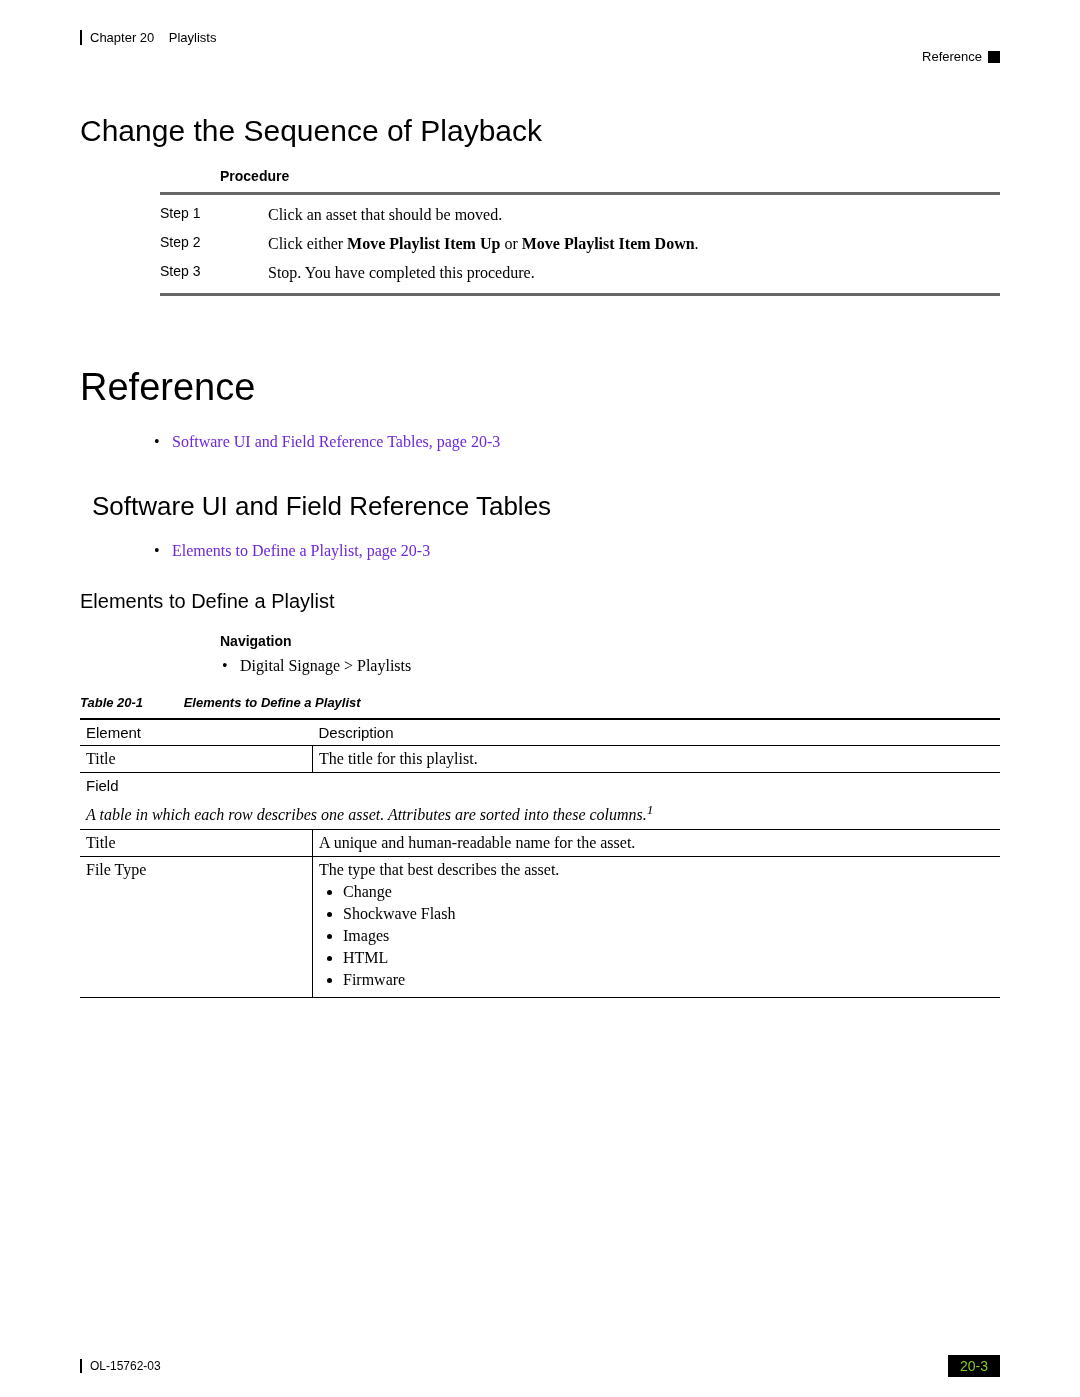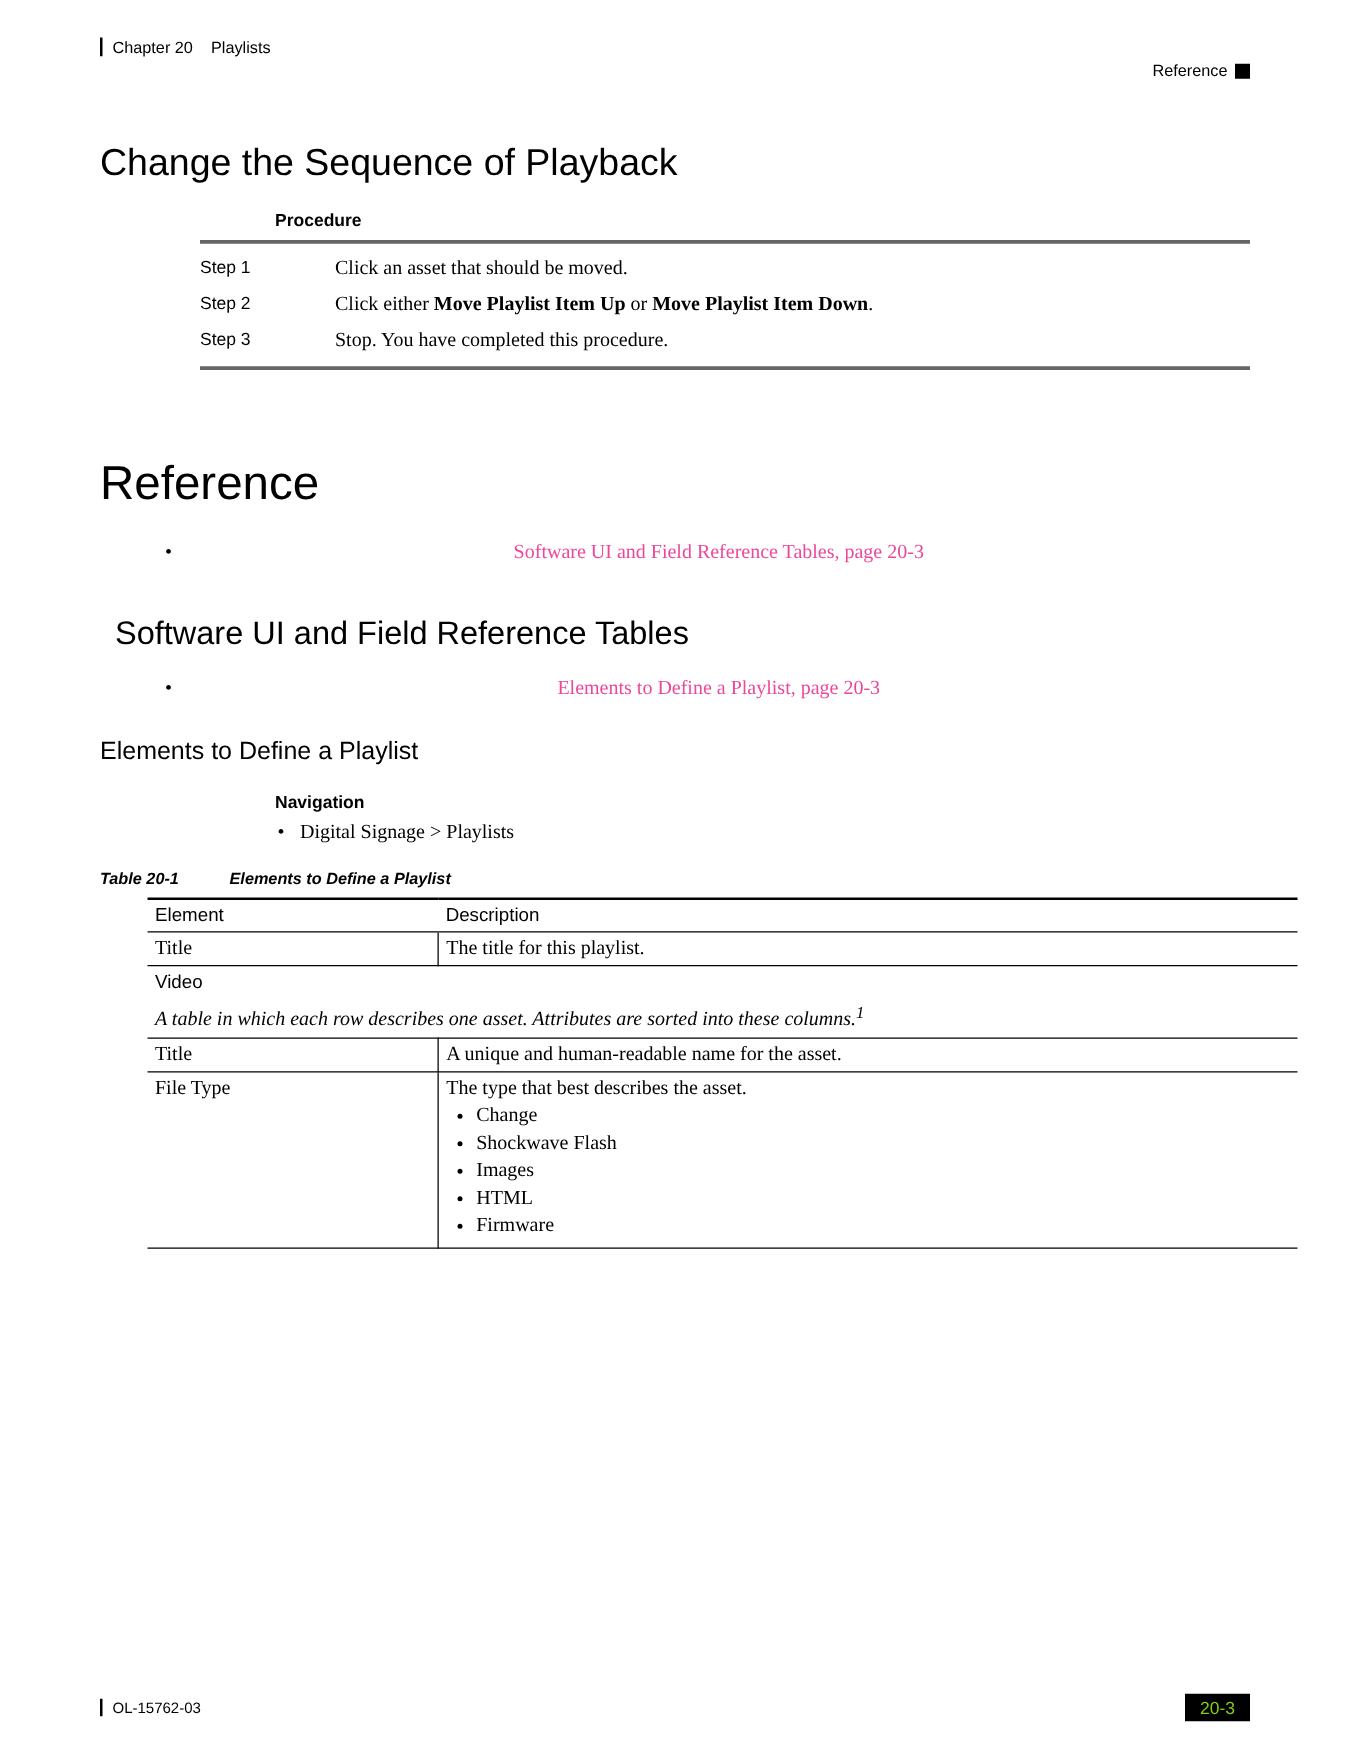--- a/index.html
+++ b/index.html
@@ -86,26 +86,25 @@
   .step-label {
     font-family: Arial, Helvetica, sans-serif;
     font-size: 14px;
     width: 60px;
     flex: 0 0 60px;
   }
   .step-text {
     flex: 1;
   }
   .bullet-link {
-    color: #ec4899;
-    font-size: 16px;
-    margin-left: 70px;
+    color: #6d28d9;
+    font-size: 16px;
+    margin-left: 92px;
     margin-bottom: 30px;
     position: relative;
-    text-align: center;
   }
   .bullet-link::before {
     content: "•";
     position: absolute;
     left: -18px;
     color: #000;
   }
   .nav-item {
     font-size: 16px;
     margin-left: 160px;
@@ -127,21 +126,20 @@
     margin-bottom: 8px;
   }
   .table-caption .tnum {
     display: inline-block;
     width: 100px;
   }
   table.ref-table {
     width: 100%;
     border-collapse: collapse;
     font-size: 16px;
-    margin-left: 38px;
   }
   table.ref-table th {
     font-family: Arial, Helvetica, sans-serif;
     font-weight: normal;
     text-align: left;
     font-size: 15px;
     border-top: 2px solid #000;
     border-bottom: 1px solid #000;
     padding: 4px 6px;
   }
@@ -272,21 +270,21 @@
     <tbody>
         <tr>
       <th class="col1">Element</th>
       <th>Description</th>
     </tr>
     <tr>
       <td class="col1">Title</td>
       <td>The title for this playlist.</td>
     </tr>
     <tr class="section-label-row">
-      <td colspan="2" style="border-bottom:none;">Video</td>
+      <td colspan="2" style="border-bottom:none;">Field</td>
     </tr>
     <tr class="spanning-note">
       <td colspan="2">
         <span>A table in which each row describes one asset. Attributes are sorted into these columns.</span><sup>1</sup>
       </td>
     </tr>
     <tr>
       <td class="col1">Title</td>
       <td>A unique and human-readable name for the asset.</td>
     </tr>

